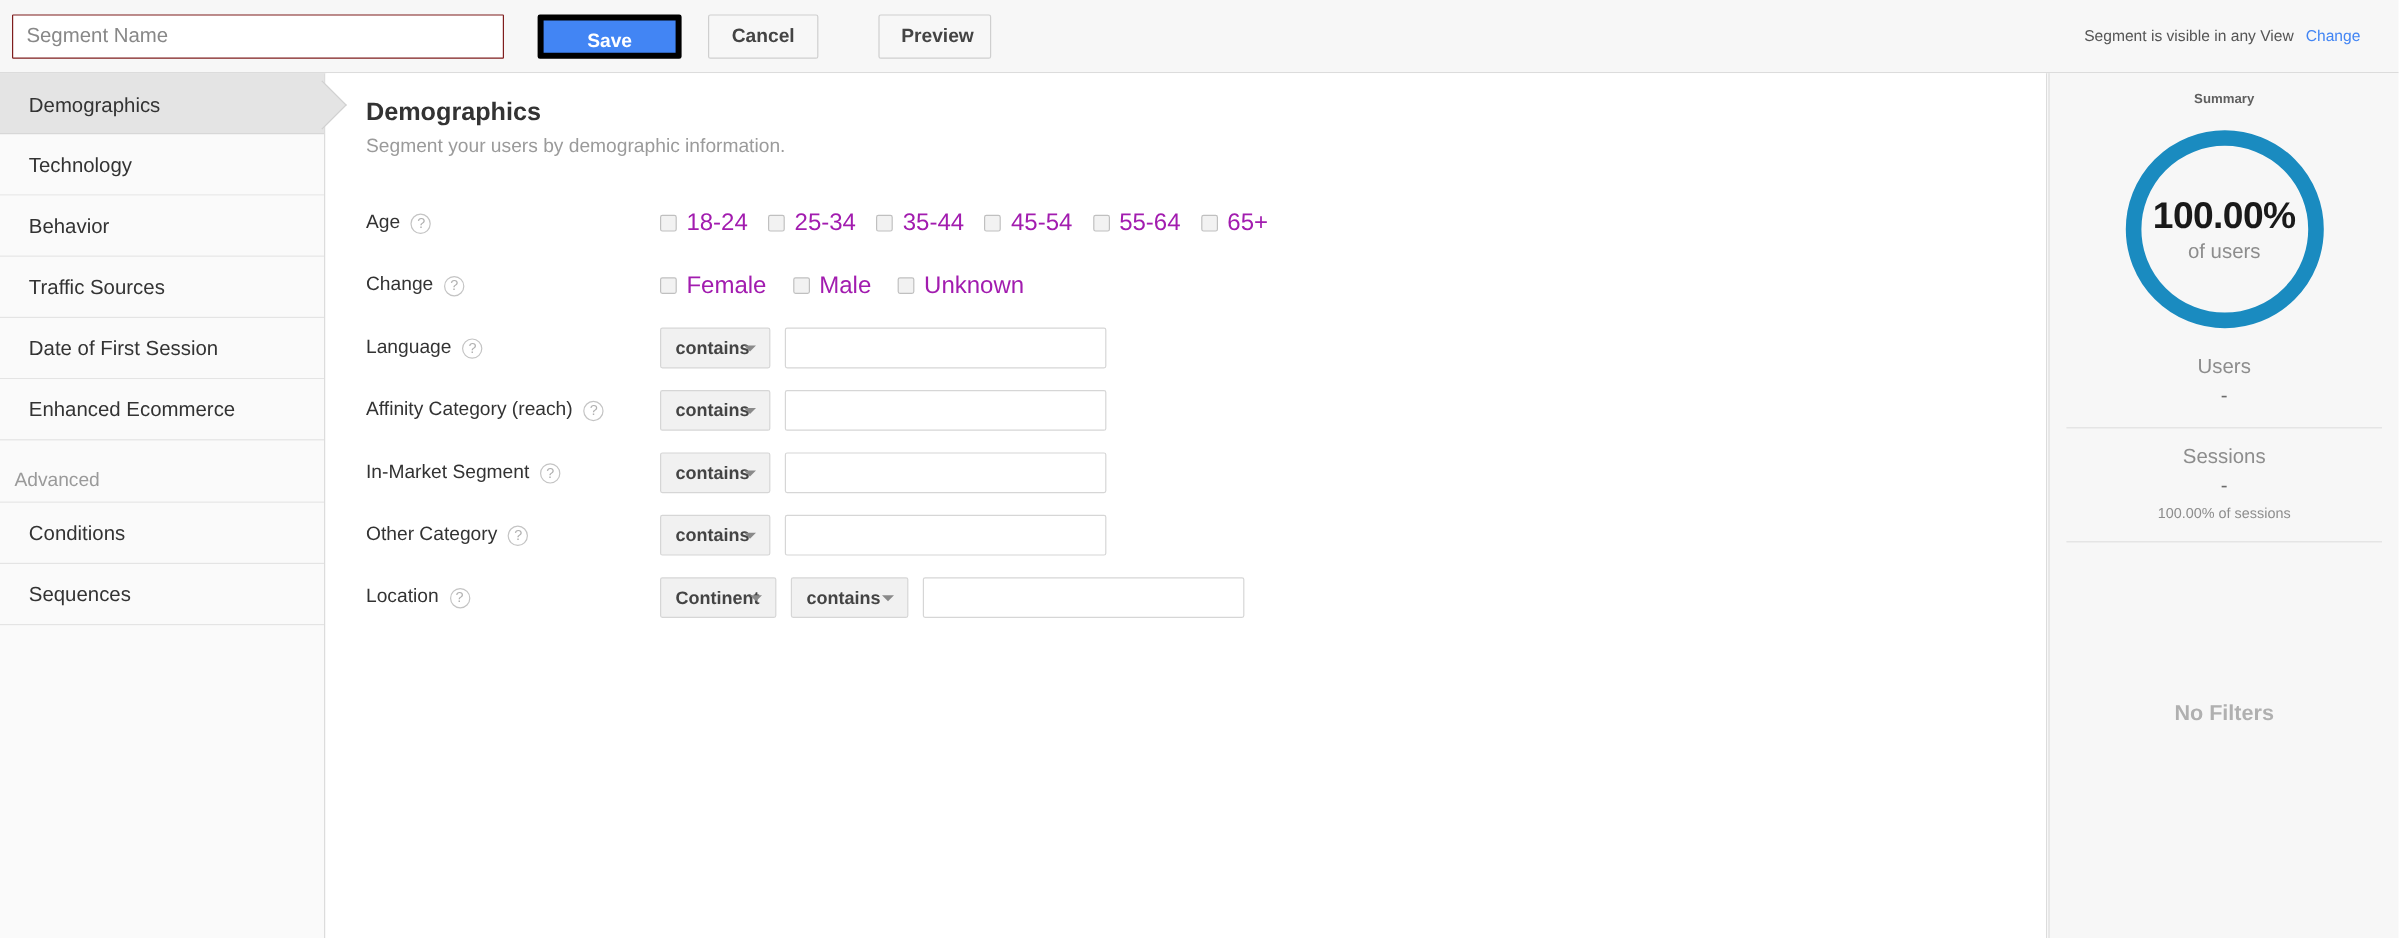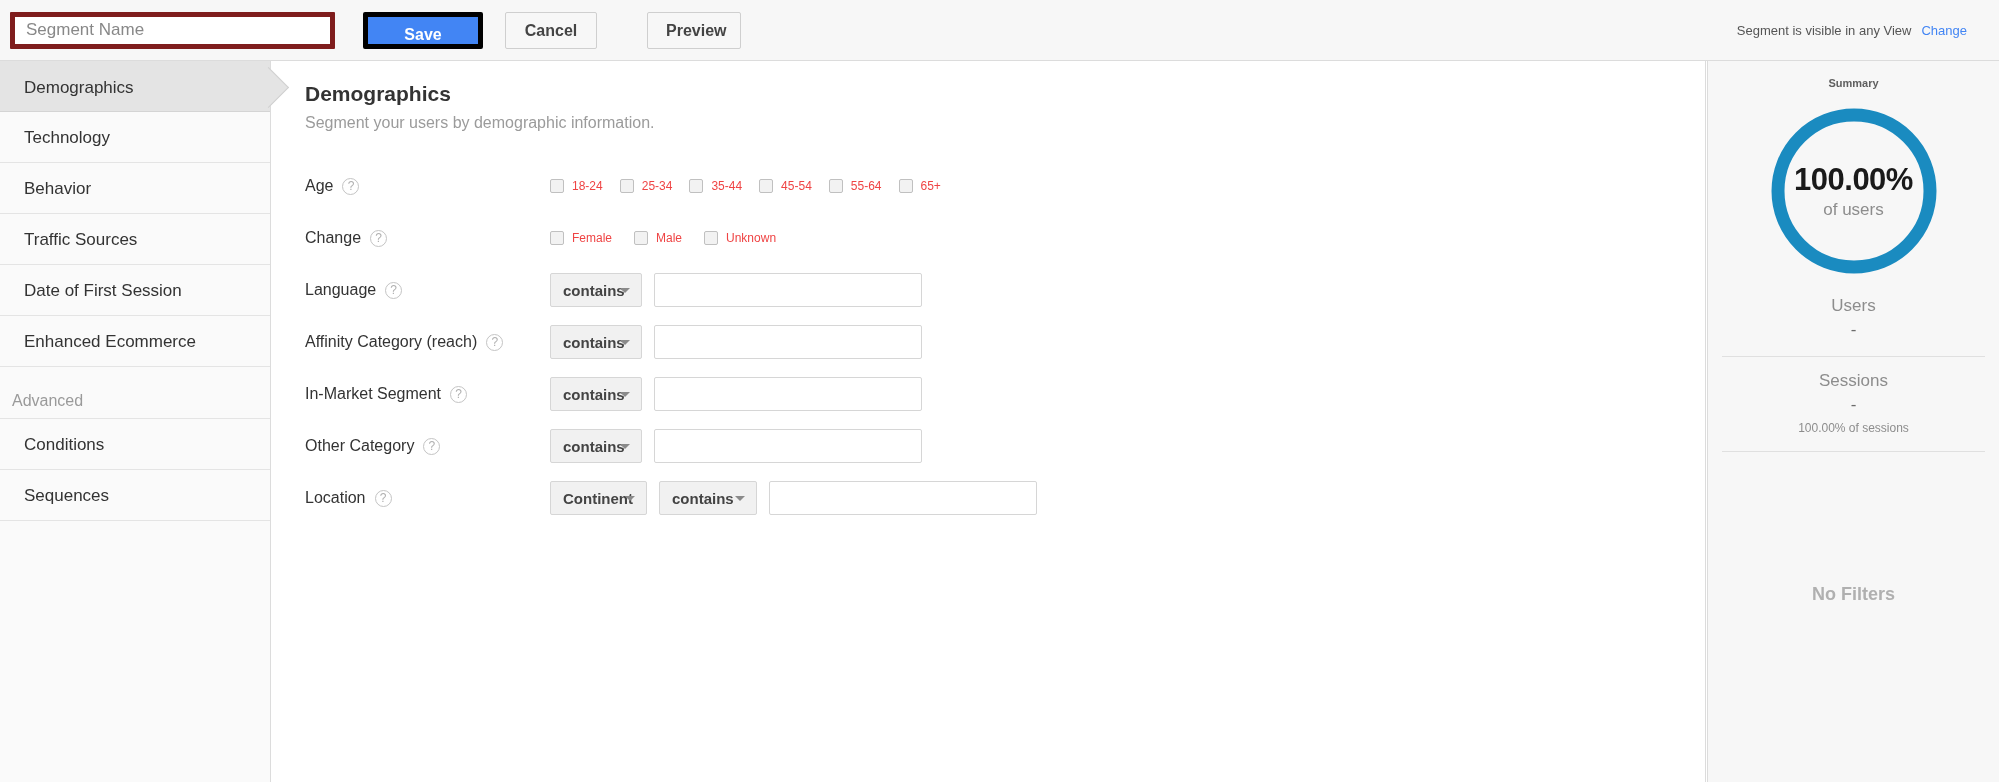--- a/index.html
+++ b/index.html
@@ -20,22 +20,22 @@
   
   .topbar {
     position: absolute; left: 0; top: 0;
     width: 1999px; height: 61px;
     background: #f7f7f7;
     border-bottom: 1px solid #dcdcdc;
     display: flex; align-items: center;
   }
   .seg-name-input {
     margin-left: 10px;
-    width: 325px; height: 37px;
-    border: 5px solid #7f1d1d;
+    width: 410px; height: 37px;
+    border: 1px solid #7f1d1d;
     background: #ffffff;
     font-family: "Liberation Sans", sans-serif;
     font-size: 17px; color: #333;
     padding: 0 11px;
     outline: none;
     border-radius: 1px;
   }
   .seg-name-input::placeholder { color: #888; }
 
   .btn {
@@ -184,21 +184,21 @@
   }
   .cbox {
     width: 14px; height: 14px;
     border: 1px solid #c0c0c0;
     background: #f2f2f2;
     border-radius: 2px;
     margin-right: 8px;
     cursor: pointer;
     flex: 0 0 auto;
   }
-  .check-label { font-size: 12px; color: #ef4444; }
+  .check-label { font-size: 20px; color: #a21caf; }
   .checks.gender .check-opt { margin-right: 22px; }
 
   
   .select-box {
     position: relative;
     height: 34px;
     background: #f1f1f1;
     border: 1px solid #d6d6d6;
     border-radius: 2px;
     font-size: 15px;

